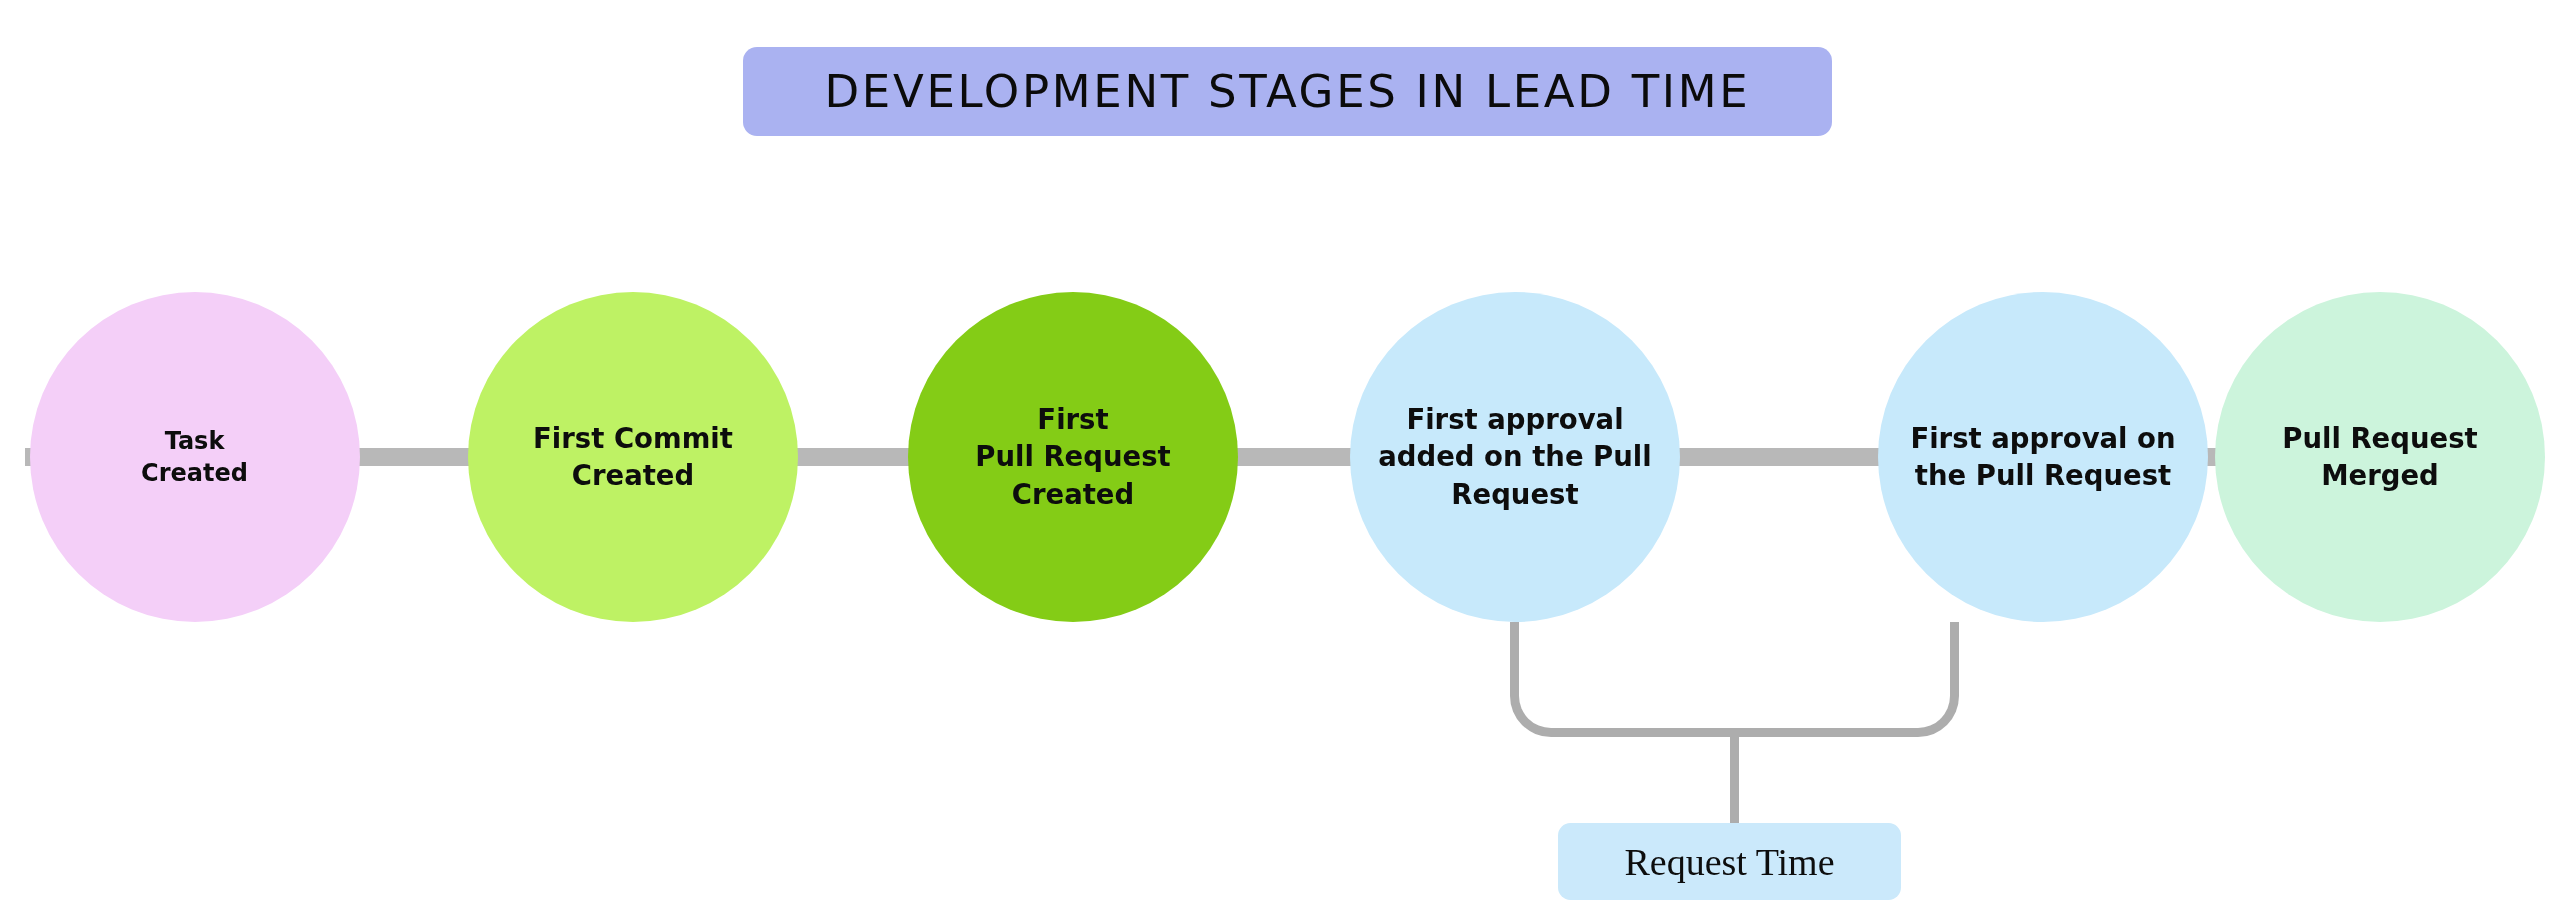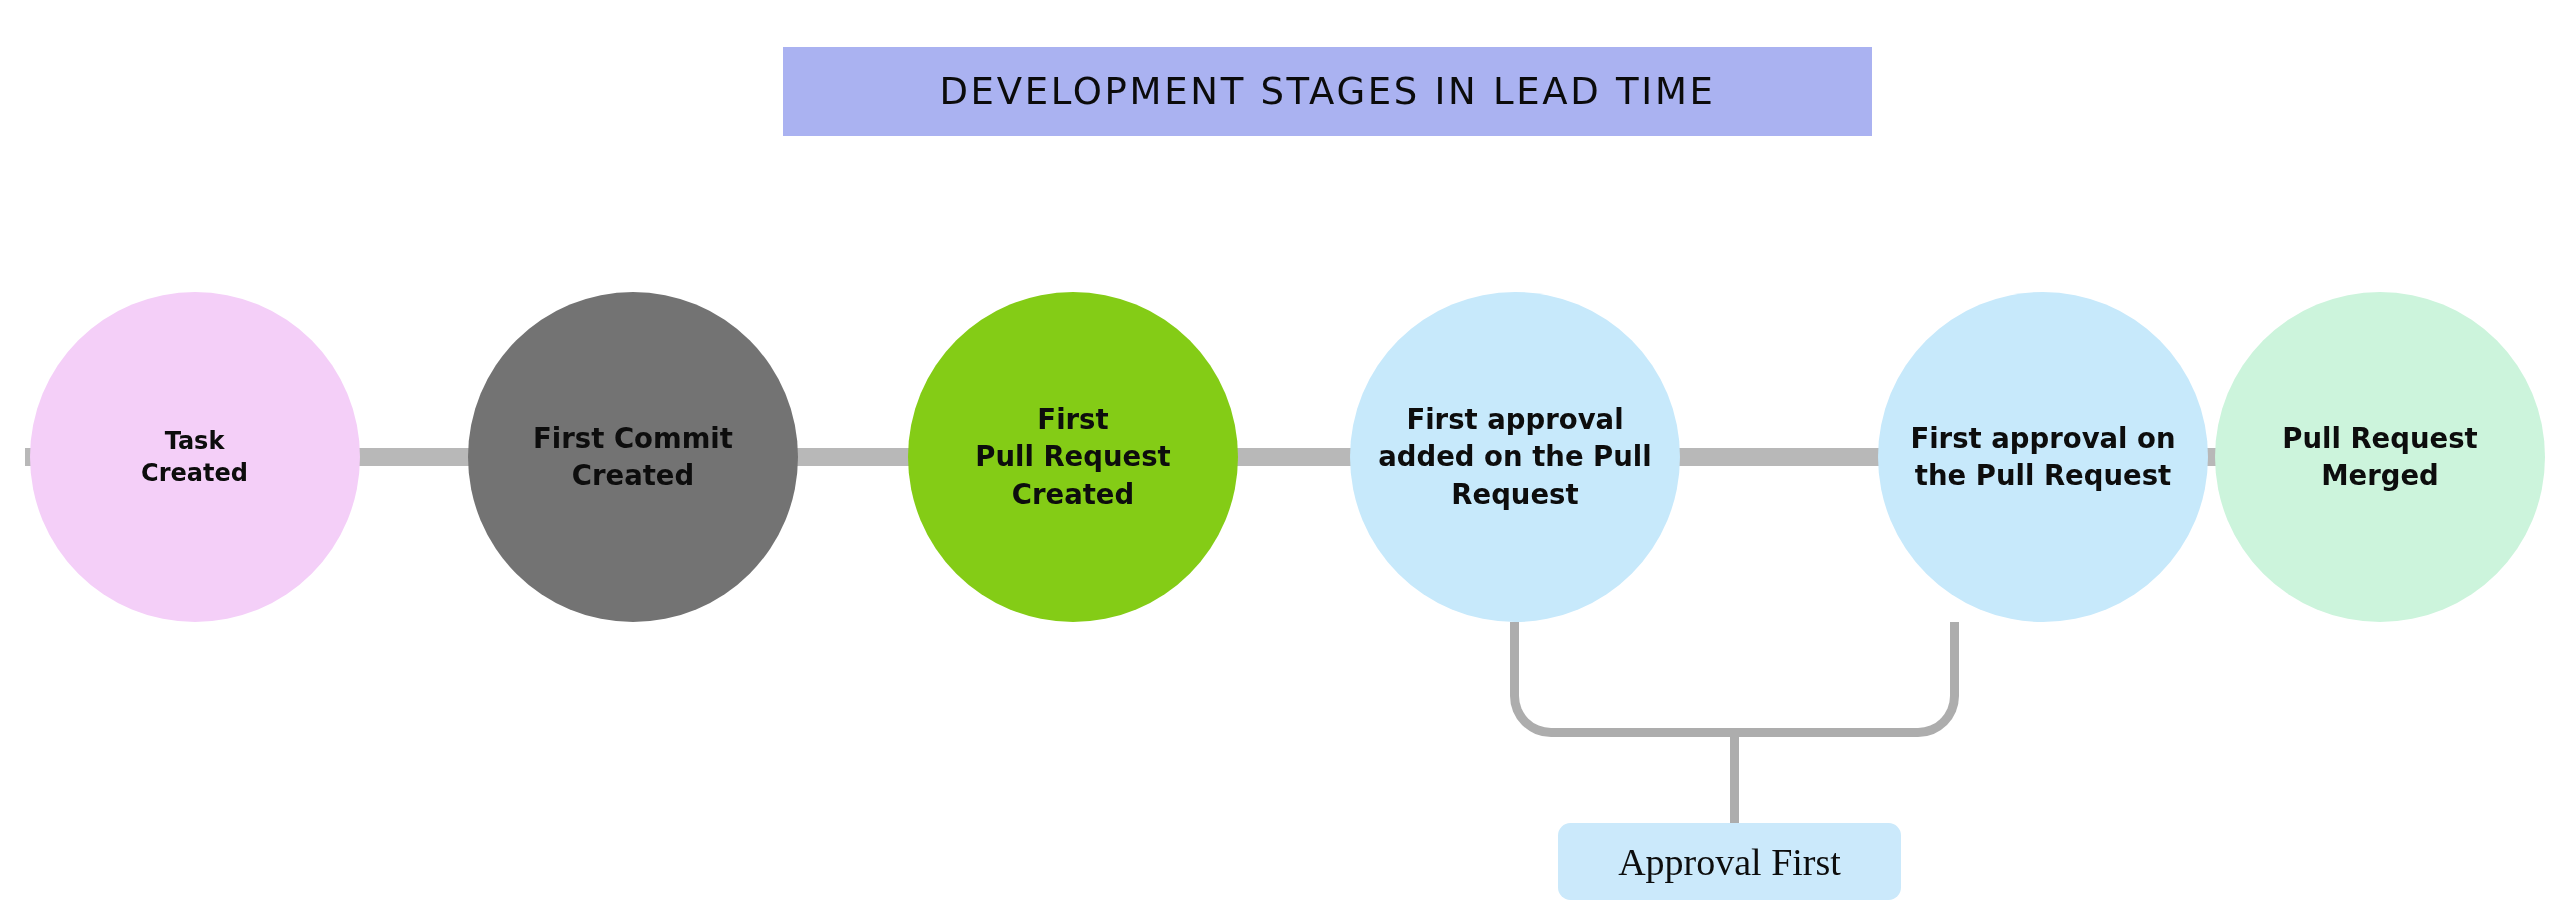--- a/index.html
+++ b/index.html
@@ -9,26 +9,25 @@
     background:#ffffff;
     overflow:hidden;
     font-family:"DejaVu Sans","Liberation Sans",sans-serif;
     color:#111111;
   }
 
   
   .title-banner{
     position:absolute;
     left:743px;top:47px;width:1089px;height:89px;
-    border-radius:0;
+    border-radius:14px;
     display:flex;align-items:center;justify-content:center;
-    font-size:37px;font-weight:500;letter-spacing:2.7px;
+    font-size:45px;font-weight:500;letter-spacing:2.7px;
     color:#0b0b0b;
     white-space:nowrap;
-    margin-left:40px;
   }
 
   
   .circle{
     position:absolute;
     top:292px;width:330px;height:330px;
     border-radius:50%;
     display:flex;align-items:center;justify-content:center;
     text-align:center;
     z-index:2;
@@ -106,21 +105,21 @@
   <div class="connector con1" style="background: rgb(184, 184, 184);"></div>
   <div class="connector con2" style="background: rgb(184, 184, 184);"></div>
   <div class="connector con3" style="background: rgb(184, 184, 184);"></div>
   <div class="connector con4" style="background: rgb(184, 184, 184);"></div>
   <div class="connector con5" style="background: rgb(184, 184, 184);"></div>
 
   <div class="circle c1" style="background: rgb(244, 207, 248);">
     <span class="circle-label">Task
 Created</span>
   </div>
-  <div class="circle c2" style="background: #737373;">
+  <div class="circle c2" style="background: #bef264;">
     <span class="circle-label">First Commit
 Created</span>
   </div>
   <div class="circle c3" style="background: #84cc16;">
     <span class="circle-label">First
 Pull Request
 Created</span>
   </div>
   <div class="circle c4" style="background: rgb(199, 233, 251);">
     <span class="circle-label">First approval
@@ -133,17 +132,17 @@
   </div>
   <div class="circle c6" style="background: rgb(204, 244, 220);">
     <span class="circle-label">Pull Request
 Merged</span>
   </div>
 
   <div class="bracket" style="border-color: rgb(173, 173, 173);"></div>
   <div class="bracket-stem" style="background: rgb(173, 173, 173);"></div>
 
   <div class="annotation-box" style="background: rgb(203, 233, 251);">
-    <span class="annotation-label">Approval First</span>
+    <span class="annotation-label">Request Time</span>
   </div>
 
 </div>
 
 
 </body></html>

